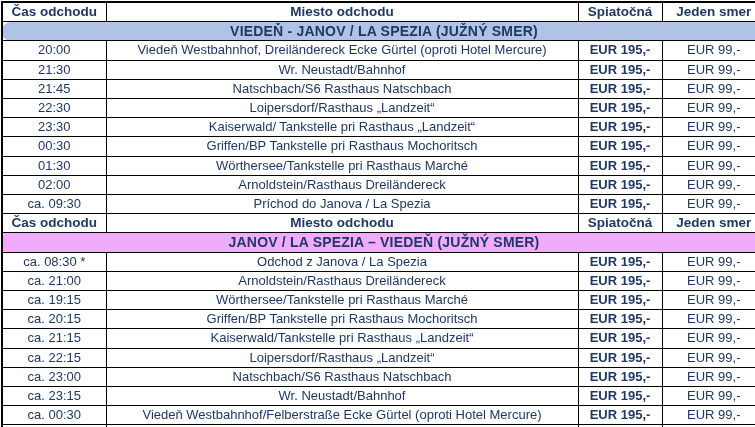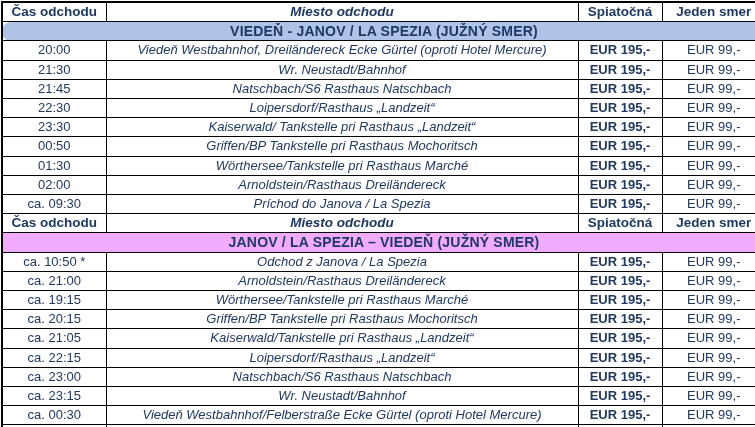--- a/index.html
+++ b/index.html
@@ -25,21 +25,21 @@
     font-size:13px;color:var(--navy);
     white-space:nowrap;overflow:hidden;
   }
   table.tt td.th{
     font-weight:bold;font-size:13.5px;
   }
   table.tt td.section-title{
     font-weight:bold;font-size:14px;letter-spacing:.2px;
   }
   table.tt td.sliver{height:8px;line-height:8px;border-bottom:none;}
-  .c0{width:104px;} .c1{width:472px;font-style:italic;} .c2{width:84px;font-weight:bold;} .c3{width:104px;}
+  .c0{width:104px;} .c1{width:472px;} .c2{width:84px;font-weight:bold;} .c3{width:104px;}
 </style>
 </head>
 <body>
 
 <div class="page">
   <table class="tt">
     <colgroup>
       <col class="c0">
         <col class="c1">
         <col class="c2">
@@ -79,21 +79,21 @@
           <td class="c2">EUR 195,-</td>
           <td class="c3">EUR 99,-</td>
         </tr>
         <tr>
           <td class="c0">23:30</td>
           <td class="c1">Kaiserwald/ Tankstelle pri Rasthaus „Landzeit“</td>
           <td class="c2">EUR 195,-</td>
           <td class="c3">EUR 99,-</td>
         </tr>
         <tr>
-          <td class="c0">00:50</td>
+          <td class="c0">00:30</td>
           <td class="c1">Griffen/BP Tankstelle pri Rasthaus Mochoritsch</td>
           <td class="c2">EUR 195,-</td>
           <td class="c3">EUR 99,-</td>
         </tr>
         <tr>
           <td class="c0">01:30</td>
           <td class="c1">Wörthersee/Tankstelle pri Rasthaus Marché</td>
           <td class="c2">EUR 195,-</td>
           <td class="c3">EUR 99,-</td>
         </tr>
@@ -112,21 +112,21 @@
         <tr>
           <td class="th c0">Čas odchodu</td>
           <td class="th c1">Miesto odchodu</td>
           <td class="th c2">Spiatočná</td>
           <td class="th c3">Jeden smer</td>
         </tr>
         <tr>
           <td class="section-title" colspan="4" style="background: #f0abfc;">JANOV / LA SPEZIA – VIEDEŇ (JUŽNÝ SMER)</td>
         </tr>
         <tr>
-          <td class="c0">ca. 10:50 *</td>
+          <td class="c0">ca. 08:30 *</td>
           <td class="c1">Odchod z Janova / La Spezia</td>
           <td class="c2">EUR 195,-</td>
           <td class="c3">EUR 99,-</td>
         </tr>
         <tr>
           <td class="c0">ca. 21:00</td>
           <td class="c1">Arnoldstein/Rasthaus Dreiländereck</td>
           <td class="c2">EUR 195,-</td>
           <td class="c3">EUR 99,-</td>
         </tr>
@@ -136,21 +136,21 @@
           <td class="c2">EUR 195,-</td>
           <td class="c3">EUR 99,-</td>
         </tr>
         <tr>
           <td class="c0">ca. 20:15</td>
           <td class="c1">Griffen/BP Tankstelle pri Rasthaus Mochoritsch</td>
           <td class="c2">EUR 195,-</td>
           <td class="c3">EUR 99,-</td>
         </tr>
         <tr>
-          <td class="c0">ca. 21:05</td>
+          <td class="c0">ca. 21:15</td>
           <td class="c1">Kaiserwald/Tankstelle pri Rasthaus „Landzeit“</td>
           <td class="c2">EUR 195,-</td>
           <td class="c3">EUR 99,-</td>
         </tr>
         <tr>
           <td class="c0">ca. 22:15</td>
           <td class="c1">Loipersdorf/Rasthaus „Landzeit“</td>
           <td class="c2">EUR 195,-</td>
           <td class="c3">EUR 99,-</td>
         </tr>

